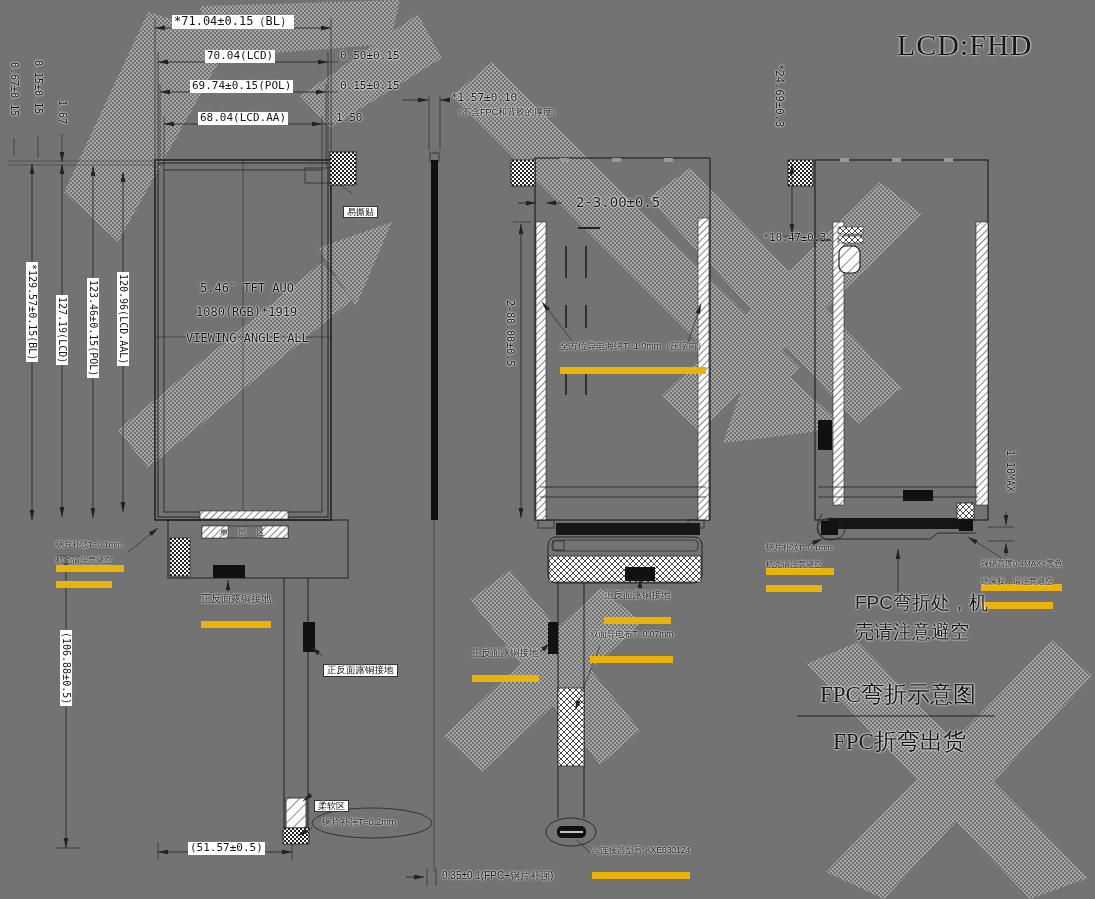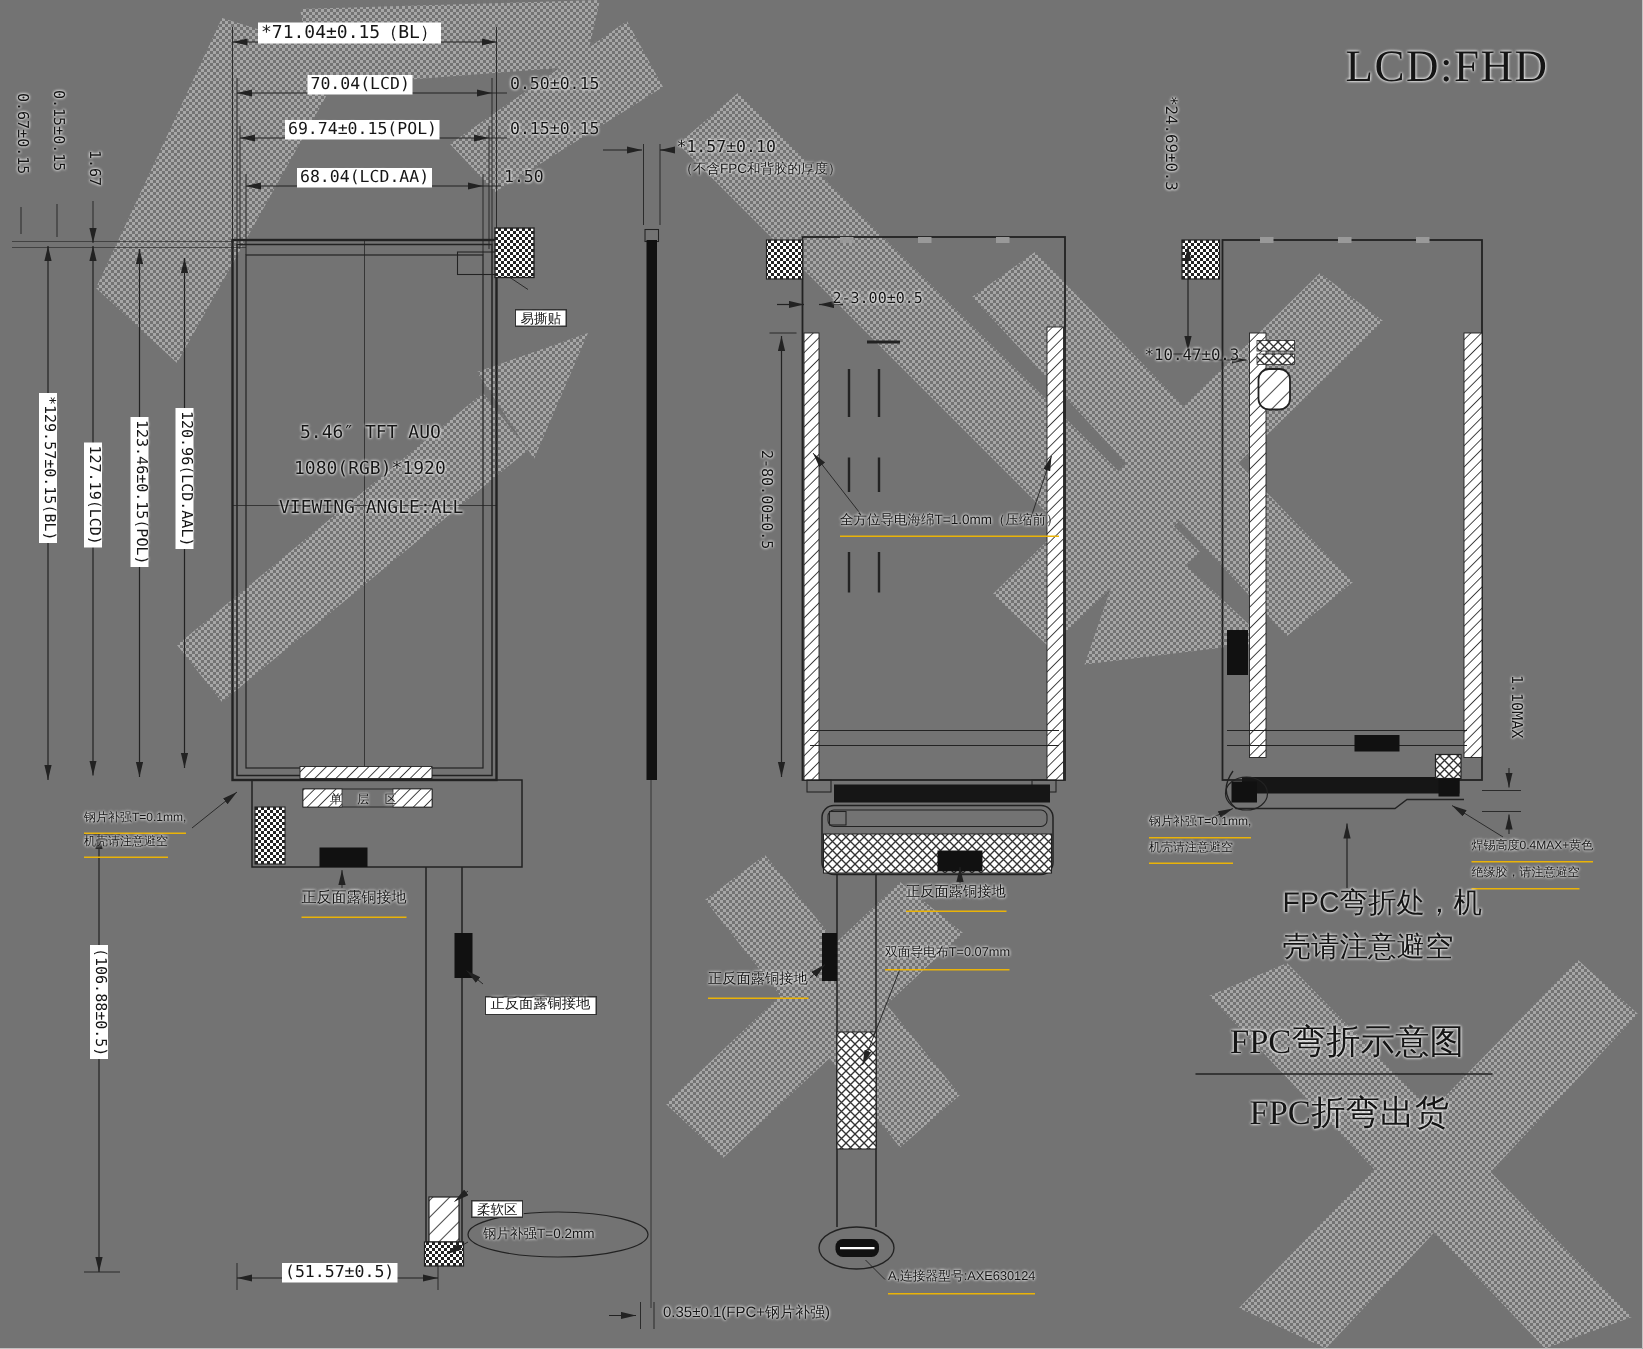--- a/index.html
+++ b/index.html
@@ -5,21 +5,21 @@
   html,body{margin:0;padding:0;background:#fff;}
   #stage{position:relative;width:1095px;height:899px;background:#737373;overflow:hidden;
          font-family:"DejaVu Sans Mono","Liberation Mono",monospace;color:#151515;}
   #art{position:absolute;left:0;top:0;z-index:1;}
   .lb{position:absolute;z-index:2;white-space:nowrap;font-size:10px;line-height:1.15;
       color:#151515;text-shadow:0 0 2px #fff,0 0 2px #fff;}
   .cn{font-family:Liberation Sans, sans-serif;}
   .serif{font-family:Liberation Serif, serif;}
   .v{transform:rotate(90deg);transform-origin:0 0;}
   .bg{background:#fff;padding:0 2px;}
-  .ul{border-bottom:1px solid #eab308;padding-bottom:6px;}
+  .ul{border-bottom:7px solid #eab308;padding-bottom:16px;}
   .bx{border:1px solid #333;padding:0 3px;background:#fff;margin-top:14px;}
   .ctr{text-align:center;}
 </style>
 </head>
 <body>
 
 <div id="stage">
 
 <svg id="art" width="1095" height="899" viewBox="0 0 1095 899">
   <defs>
@@ -203,39 +203,39 @@
 
 <div class="lb v" style="left:20px;top:62px;font-size:10px">0.67±0.15</div>
 <div class="lb v" style="left:44px;top:60px;font-size:10px">0.15±0.15</div>
 <div class="lb v" style="left:68px;top:100px;font-size:10px">1.67</div>
 <div class="lb v bg" style="left:38px;top:262px;font-size:10px">*129.57±0.15(BL)</div>
 <div class="lb v bg" style="left:68px;top:295px;font-size:10px">127.19(LCD)</div>
 <div class="lb v bg" style="left:99px;top:278px;font-size:10px">123.46±0.15(POL)</div>
 <div class="lb v bg" style="left:129px;top:272px;font-size:10px">120.96(LCD.AAL)</div>
 
 <div class="lb" style="left:200px;top:282px;font-size:12px">5.46″ TFT AUO</div>
-<div class="lb" style="left:196px;top:306px;font-size:12px">1080(RGB)*1920</div>
+<div class="lb" style="left:196px;top:306px;font-size:12px">1080(RGB)*1919</div>
 <div class="lb" style="left:186px;top:332px;font-size:12px">VIEWING ANGLE:ALL</div>
 
 <div class="lb cn bx" style="left:343px;top:192px;font-size:9px">易撕贴</div>
 <div class="lb cn" style="left:220px;top:527.5px;font-size:8px;letter-spacing:4px">单 层 区</div>
 <div class="lb cn ul" style="left:56px;top:540px;font-size:8px">钢片补强T=0.1mm,</div>
 <div class="lb cn ul" style="left:56px;top:556px;font-size:8px">机壳请注意避空</div>
 <div class="lb cn ul" style="left:201px;top:593px;font-size:10px">正反面露铜接地</div>
 <div class="lb cn bx" style="left:323px;top:650px;font-size:9.5px">正反面露铜接地</div>
 <div class="lb cn bx" style="left:314px;top:786px;font-size:9px">柔软区</div>
 <div class="lb cn" style="left:322px;top:817px;font-size:9px">钢片补强T=0.2mm</div>
 <div class="lb bg" style="left:188px;top:842px;font-size:11px">(51.57±0.5)</div>
 <div class="lb v bg" style="left:72px;top:630px;font-size:10px">(106.88±0.5)</div>
 
 <div class="lb" style="left:451px;top:92px;font-size:11px">*1.57±0.10</div>
 <div class="lb cn" style="left:453px;top:107px;font-size:9px">（不含FPC和背胶的厚度）</div>
 <div class="lb cn" style="left:442px;top:870px;font-size:10px">0.35±0.1(FPC+钢片补强)</div>
 
-<div class="lb" style="left:555px;top:194px;font-size:10px">2-3.00±0.5</div>
+<div class="lb" style="left:576px;top:194px;font-size:14px">2-3.00±0.5</div>
 <div class="lb v" style="left:516px;top:300px;font-size:10px">2-80.00±0.5</div>
 <div class="lb cn ul" style="left:560px;top:341px;font-size:9px">全方位导电海绵T=1.0mm（压缩前）</div>
 <div class="lb cn ul" style="left:604px;top:590px;font-size:9.5px">正反面露铜接地</div>
 <div class="lb cn ul" style="left:590px;top:630px;font-size:8.5px">双面导电布T=0.07mm</div>
 <div class="lb cn ul" style="left:472px;top:648px;font-size:9.5px">正反面露铜接地</div>
 <div class="lb cn ul" style="left:592px;top:846px;font-size:8.5px">A,连接器型号:AXE630124</div>
 
 <div class="lb serif" style="left:897px;top:28px;font-size:30px;letter-spacing:1px">LCD:FHD</div>
 <div class="lb v" style="left:786px;top:64px;font-size:10.5px">*24.69±0.3</div>
 <div class="lb" style="left:763px;top:231px;font-size:10.5px">*10.47±0.3</div>

